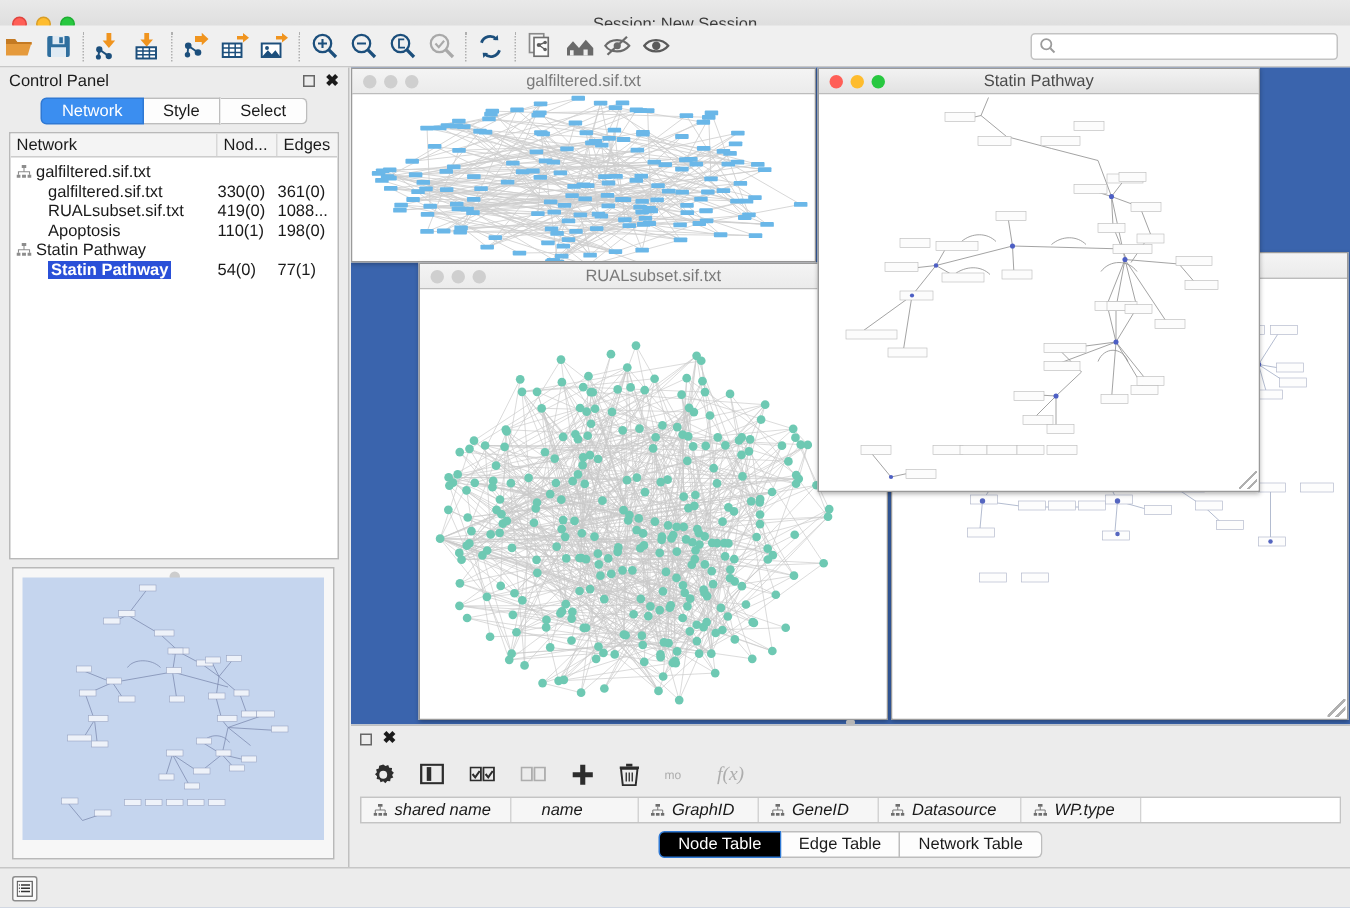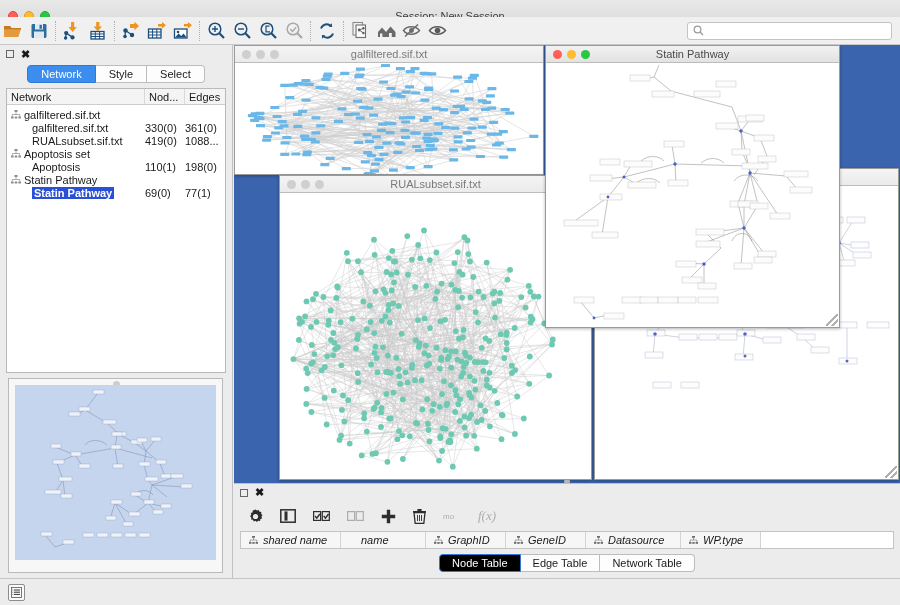--- a/index.html
+++ b/index.html
@@ -388,20 +388,21 @@
           <circle cx="4.5" cy="4.5" r="3.4" fill="none" stroke="#9b9b9b" stroke-width="1.2"></circle>
           <path d="M7.2 7.2 L10 10" stroke="#9b9b9b" stroke-width="1.3"></path>
         </svg>
       </span>
       <input type="text" value="" placeholder="" style="">
     </div>
   </div>
 
   <div class="control-panel">
     <div class="cp-header">
+      <span class="cp-title">Control Panel</span>
       <span class="cp-icons">
         <span class="cp-sq"></span>
         <span class="cp-x">✖</span>
       </span>
     </div>
     <div class="cp-tabs">
       <div class="cp-tab active">Network</div>
       <div class="cp-tab">Style</div>
       <div class="cp-tab">Select</div>
     </div>
@@ -436,36 +437,20 @@
           <span class="r-nodes">330(0)</span>
           <span class="r-edges">361(0)</span>
         </div>
         <div class="net-row indent">
           <span class="r-name">
               <span>RUALsubset.sif.txt</span>
             </span>
           <span class="r-nodes">419(0)</span>
           <span class="r-edges">1088...</span>
         </div>
-        <div class="net-row root">
-          <span class="r-name">
-            <span class="ng-icon">
-              <svg width="10" height="9" viewBox="0 0 10 9">
-                  <rect x="3.5" y="0" width="3" height="2" fill="#8d8d8d"></rect>
-                  <rect x="0" y="6.5" width="2.6" height="2" fill="#8d8d8d"></rect>
-                  <rect x="3.7" y="6.5" width="2.6" height="2" fill="#8d8d8d"></rect>
-                  <rect x="7.4" y="6.5" width="2.6" height="2" fill="#8d8d8d"></rect>
-                  <path d="M5 2 V4.5 M1.3 6.5 V4.5 H8.7 V6.5" stroke="#8d8d8d" stroke-width="0.7" fill="none"></path>
-                </svg>
-            </span>
-            <span>Apoptosis set</span>
-          </span>
-          <span class="r-nodes"></span>
-          <span class="r-edges"></span>
-        </div>
         <div class="net-row indent">
           <span class="r-name">
               <span>Apoptosis</span>
             </span>
           <span class="r-nodes">110(1)</span>
           <span class="r-edges">198(0)</span>
         </div>
         <div class="net-row root">
           <span class="r-name">
             <span class="ng-icon">
@@ -479,21 +464,21 @@
             </span>
             <span>Statin Pathway</span>
           </span>
           <span class="r-nodes"></span>
           <span class="r-edges"></span>
         </div>
         <div class="net-row indent selected">
           <span class="r-name">
               <span class="sel-hl">Statin Pathway</span>
             </span>
-          <span class="r-nodes">69(0)</span>
+          <span class="r-nodes">54(0)</span>
           <span class="r-edges">77(1)</span>
         </div>
       </div>
     </div>
 
     <div class="birds-eye">
       <div class="be-handle"></div>
       <div class="be-inner">
         <svg width="203" height="177" viewBox="0 0 203 177">
           <g stroke="#7b88ad" stroke-width="0.5" fill="none">

